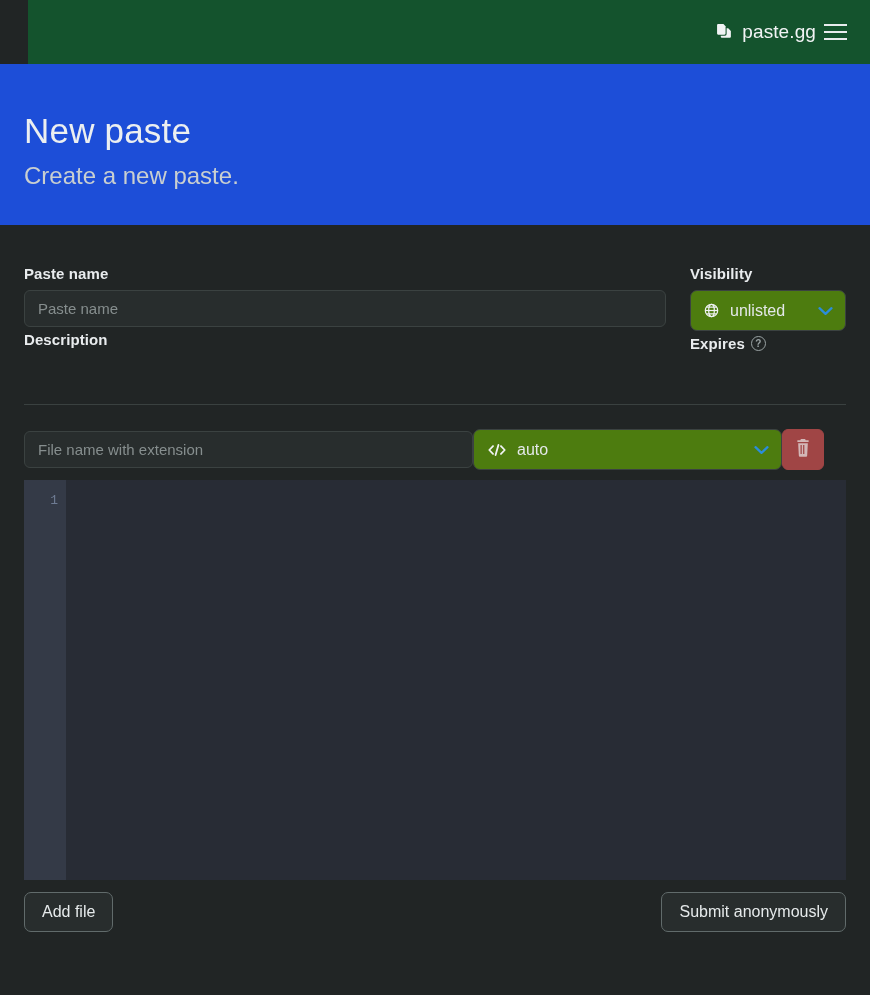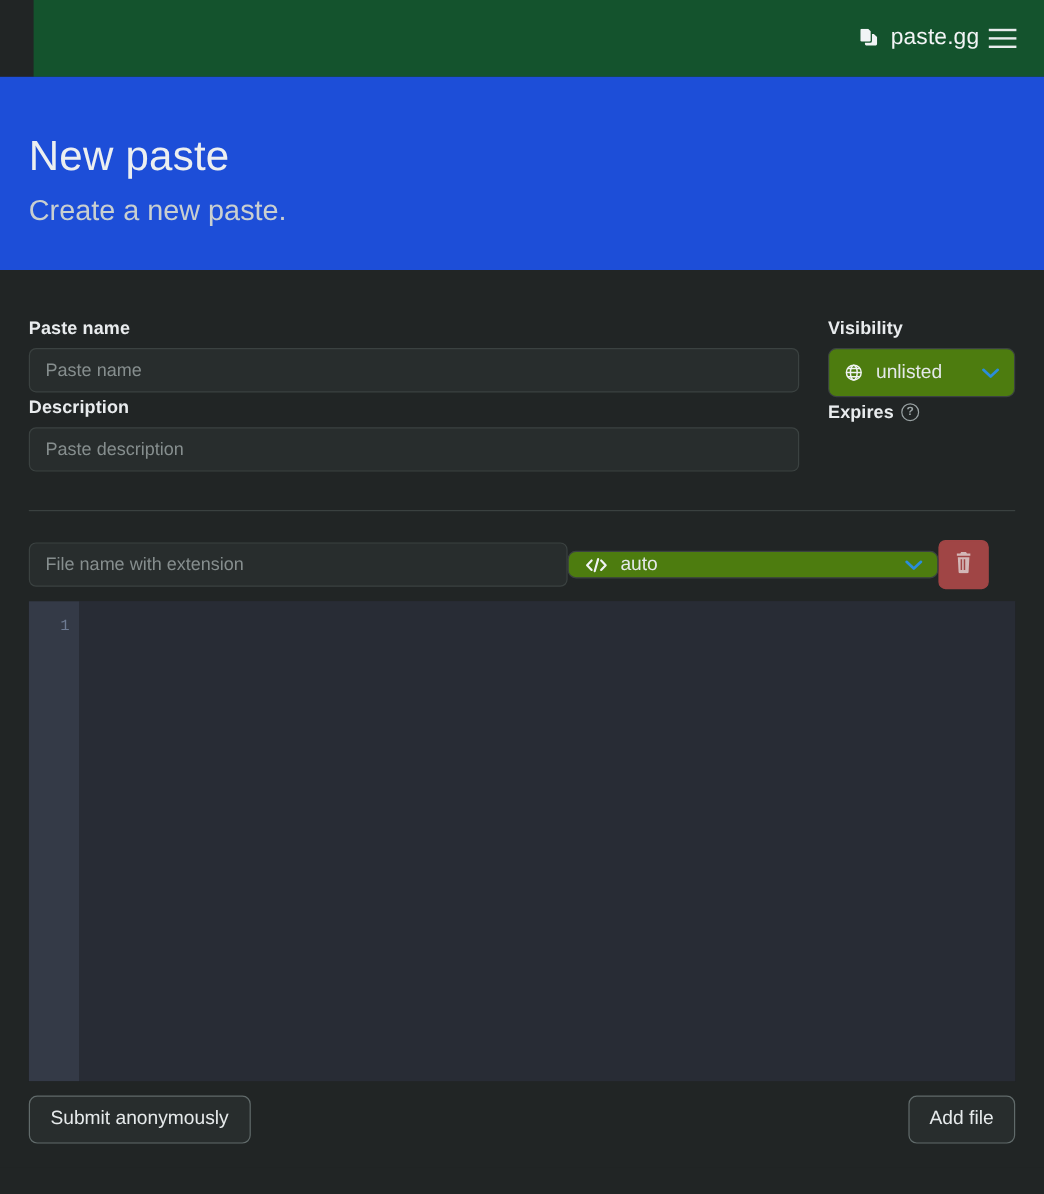--- a/index.html
+++ b/index.html
@@ -172,21 +172,21 @@
   .file-row {
     display: flex;
     align-items: center;
   }
   .file-name-input {
     width: 449px;
     height: 37px;
   }
   .lang-select {
     width: 309px;
-    height: 23px;
+    height: 41px;
     padding-left: 14px;
     align-items: center;
   }
   .lang-select .select-value { font-size: 16px; }
   .delete-btn {
     width: 42px; height: 41px;
     background: #a04545;
     border: 1px solid #a04545;
     border-radius: 6px;
     display: flex;
@@ -283,21 +283,20 @@
   <div class="form-grid">
 
     <div class="col-left">
       <div class="field">
         <label class="field-label">Paste name</label>
         <input class="text-input" type="text" placeholder="Paste name" style="">
       </div>
 
       <div class="field">
         <label class="field-label">Description</label>
-        <input class="text-input" type="text" placeholder="Paste description" style="">
       </div>
     </div>
 
     <div class="col-right">
       <div class="field">
         <label class="field-label">Visibility</label>
         <div class="select-box">
           <span class="select-icon">
             <svg width="15" height="15" viewBox="0 0 16 16" fill="none" stroke="#f0f3f4" stroke-width="1.3">
               <circle cx="8" cy="8" r="6.6"></circle>
@@ -358,17 +357,17 @@
   </div>
 
   <div class="editor">
     <div class="gutter">
       <div class="gutter-line">1</div>
     </div>
     <textarea class="code-area" spellcheck="false" placeholder="" style=""></textarea>
   </div>
 
   <div class="actions">
+    <button class="btn-outline">Add file</button>
     <button class="btn-outline">Submit anonymously</button>
-    <button class="btn-outline">Add file</button>
   </div>
 
 </div>
 
 </body></html>

